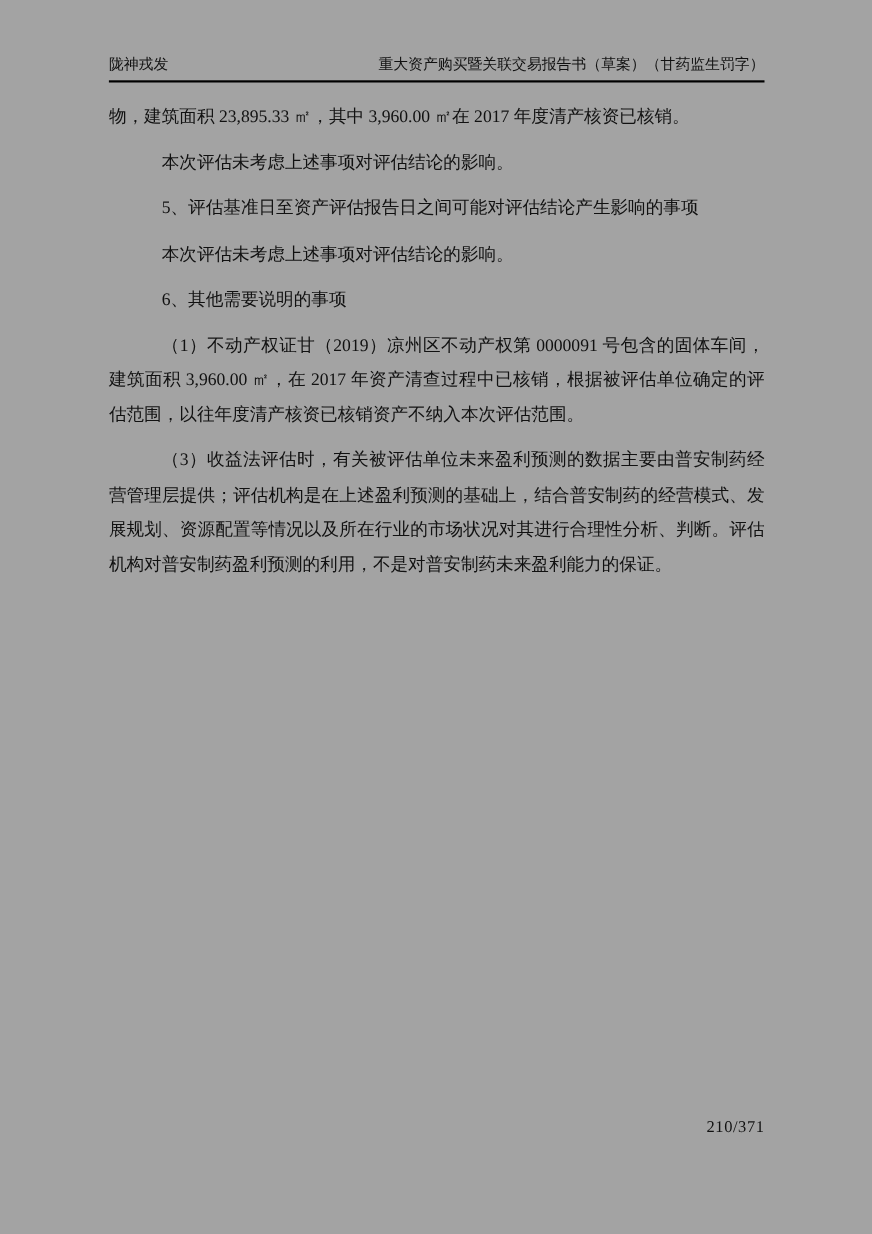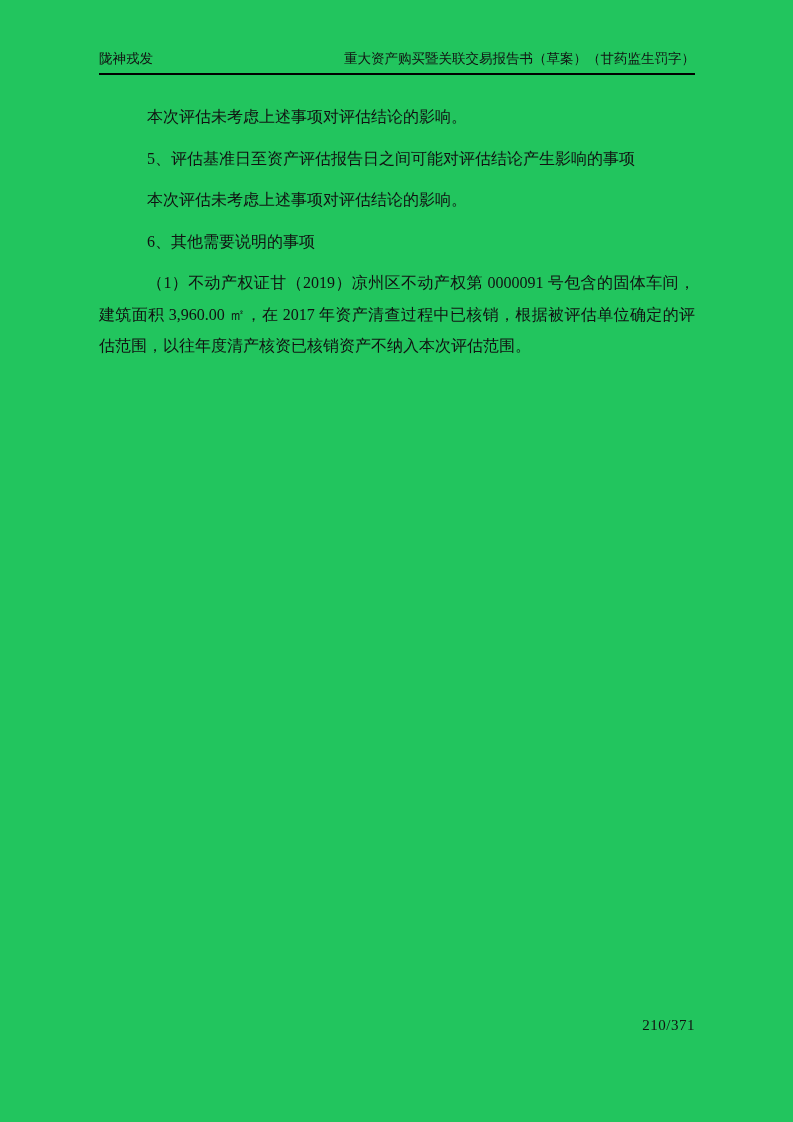--- a/index.html
+++ b/index.html
@@ -4,21 +4,21 @@
 <style>
   html, body {
     margin: 0;
     padding: 0;
     background: #ffffff;
   }
   .page {
     position: relative;
     width: 793px;
     height: 1122px;
-    background: #22c55e;
+    background: #a3a3a3;
     overflow: hidden;
     font-family: "Liberation Serif", "DejaVu Serif", serif;
     color: #111111;
   }
   .header {
     position: absolute;
     left: 99px;
     width: 596px;
     top: 50px;
     display: flex;
@@ -61,24 +61,26 @@
 <body>
 
 <div class="page">
 
   <div class="header">
     <span class="header-left">陇神戎发</span>
     <span class="header-right">重大资产购买暨关联交易报告书（草案）（甘药监生罚字）</span>
   </div>
 
   <div class="content">
+    <p class="no-indent">物，建筑面积 23,895.33 ㎡，其中 3,960.00 ㎡在 2017 年度清产核资已核销。</p>
     <p>本次评估未考虑上述事项对评估结论的影响。</p>
     <p>5、评估基准日至资产评估报告日之间可能对评估结论产生影响的事项</p>
     <p>本次评估未考虑上述事项对评估结论的影响。</p>
     <p>6、其他需要说明的事项</p>
     <p>（1）不动产权证甘（2019）凉州区不动产权第 0000091 号包含的固体车间，建筑面积 3,960.00 ㎡，在 2017 年资产清查过程中已核销，根据被评估单位确定的评估范围，以往年度清产核资已核销资产不纳入本次评估范围。</p>
+    <p>（3）收益法评估时，有关被评估单位未来盈利预测的数据主要由普安制药经营管理层提供；评估机构是在上述盈利预测的基础上，结合普安制药的经营模式、发展规划、资源配置等情况以及所在行业的市场状况对其进行合理性分析、判断。评估机构对普安制药盈利预测的利用，不是对普安制药未来盈利能力的保证。</p>
   </div>
 
   <div class="footer">
     <span>210/371</span>
   </div>
 
 </div>
 
 </body></html>

